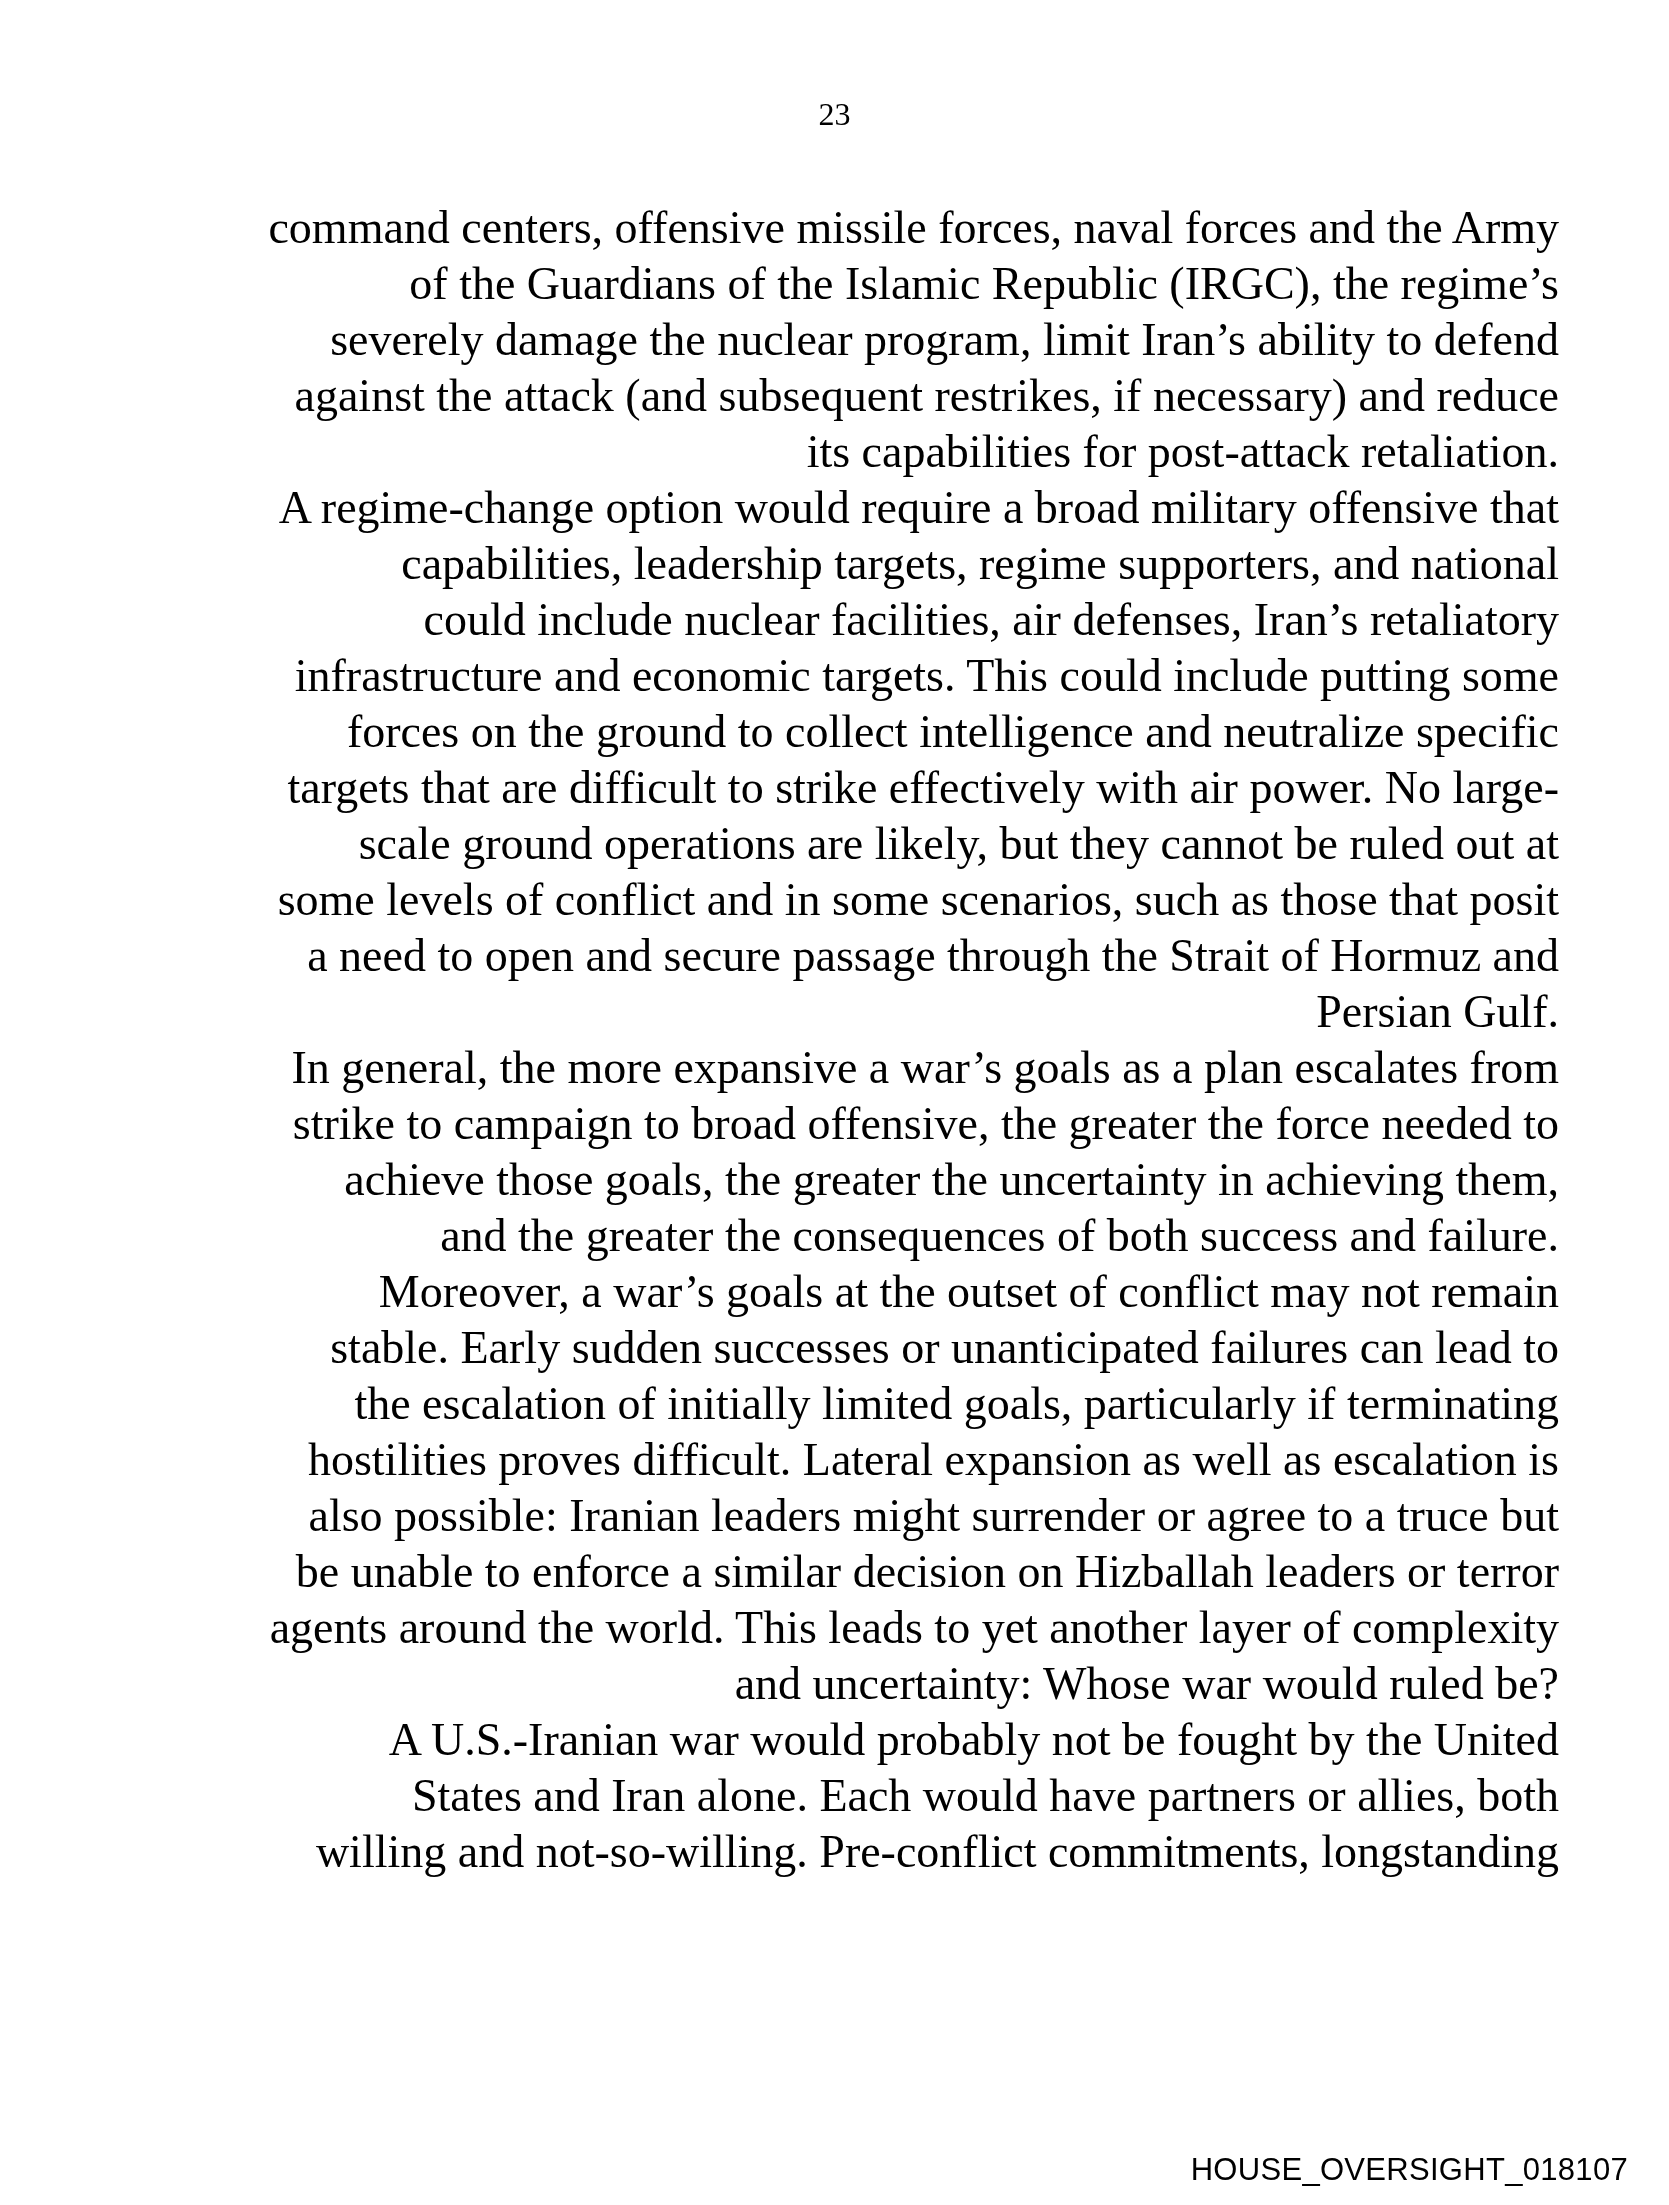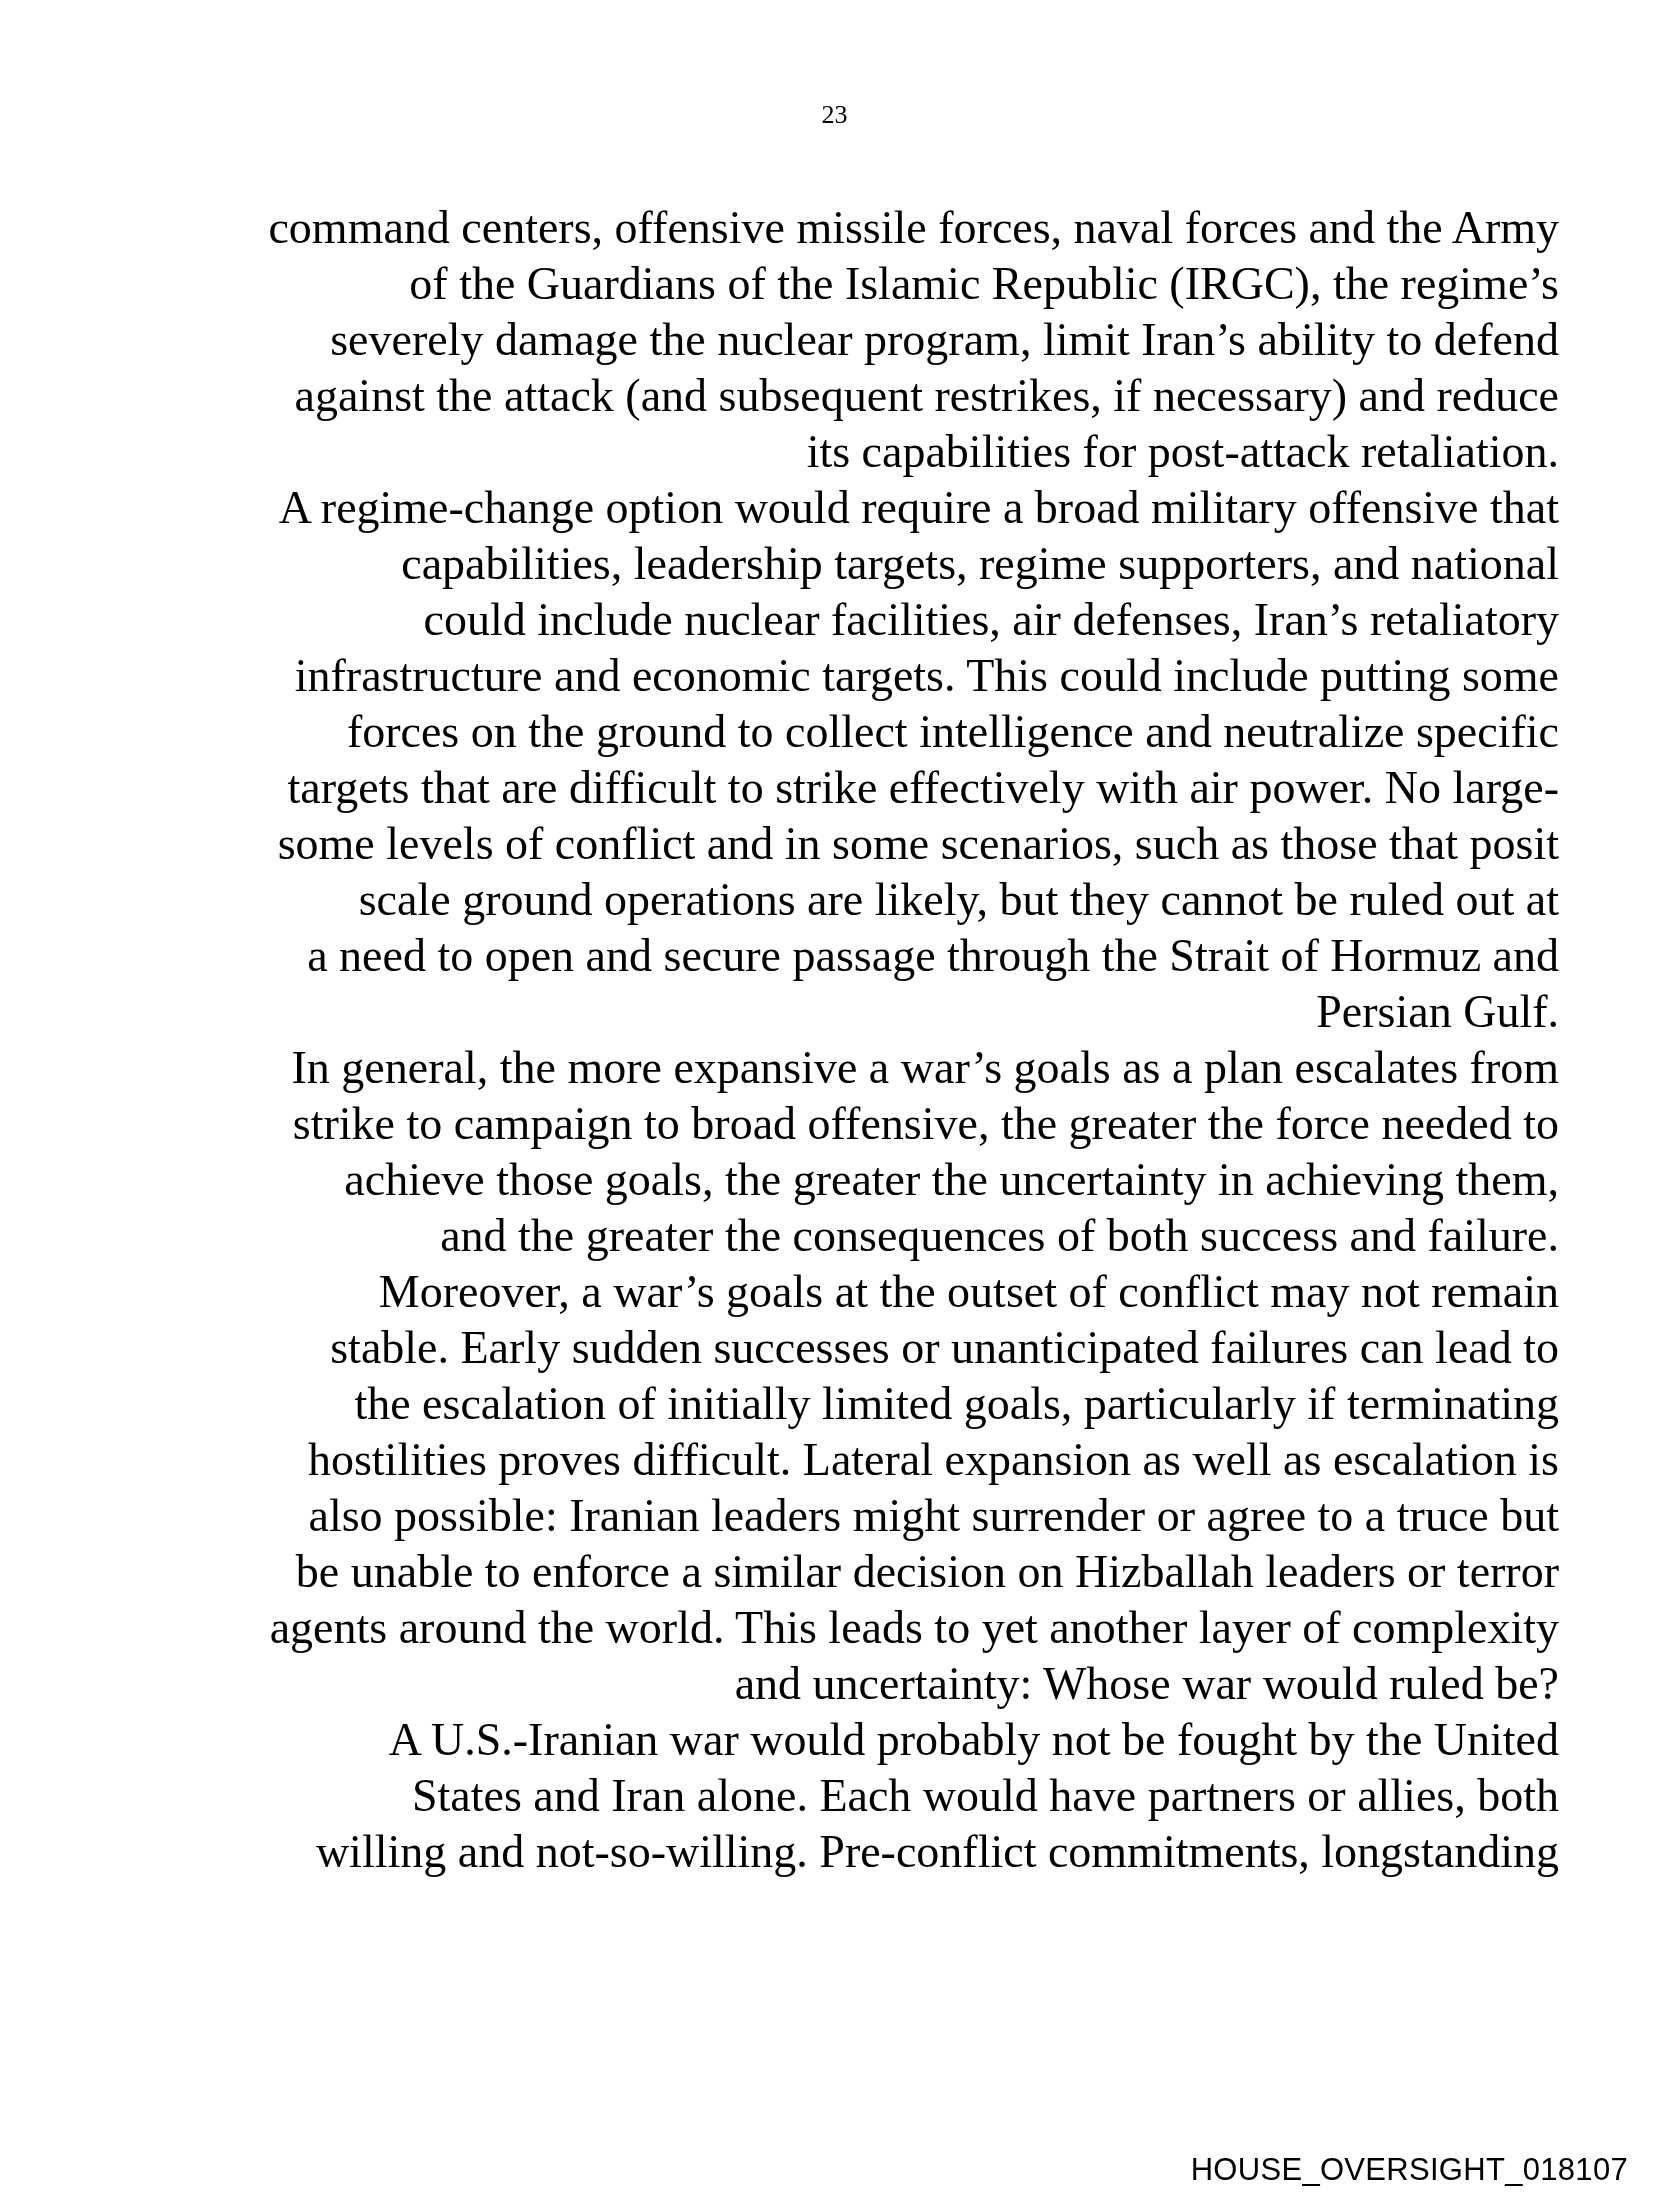--- a/index.html
+++ b/index.html
@@ -14,21 +14,21 @@
       overflow: hidden;
       color: #000000;
     }
     .page-number {
       position: absolute;
       top: 99px;
       left: 0;
       width: 1669px;
       text-align: center;
       font-family: "Liberation Serif", "DejaVu Serif", serif;
-      font-size: 26px;
+      font-size: 32px;
       line-height: 31px;
     }
     .body-text {
       position: absolute;
       top: 200px;
       left: 145px;
       width: 1414px;
       font-family: "Liberation Serif", "DejaVu Serif", serif;
       font-size: 46px;
       line-height: 56px;
@@ -61,22 +61,22 @@
     <span class="line">against the attack (and subsequent restrikes, if necessary) and reduce</span>
     <span class="line">its capabilities for post-attack retaliation.</span>
   </div>
   <div class="paragraph">
     <span class="line">A regime-change option would require a broad military offensive that</span>
     <span class="line">capabilities, leadership targets, regime supporters, and national</span>
     <span class="line">could include nuclear facilities, air defenses, Iran’s retaliatory</span>
     <span class="line">infrastructure and economic targets. This could include putting some</span>
     <span class="line">forces on the ground to collect intelligence and neutralize specific</span>
     <span class="line">targets that are difficult to strike effectively with air power. No large-</span>
+    <span class="line">scale ground operations are likely, but they cannot be ruled out at</span>
     <span class="line">some levels of conflict and in some scenarios, such as those that posit</span>
-    <span class="line">scale ground operations are likely, but they cannot be ruled out at</span>
     <span class="line">a need to open and secure passage through the Strait of Hormuz and</span>
     <span class="line">Persian Gulf.</span>
   </div>
   <div class="paragraph">
     <span class="line">In general, the more expansive a war’s goals as a plan escalates from</span>
     <span class="line">strike to campaign to broad offensive, the greater the force needed to</span>
     <span class="line">achieve those goals, the greater the uncertainty in achieving them,</span>
     <span class="line">and the greater the consequences of both success and failure.</span>
   </div>
   <div class="paragraph">

